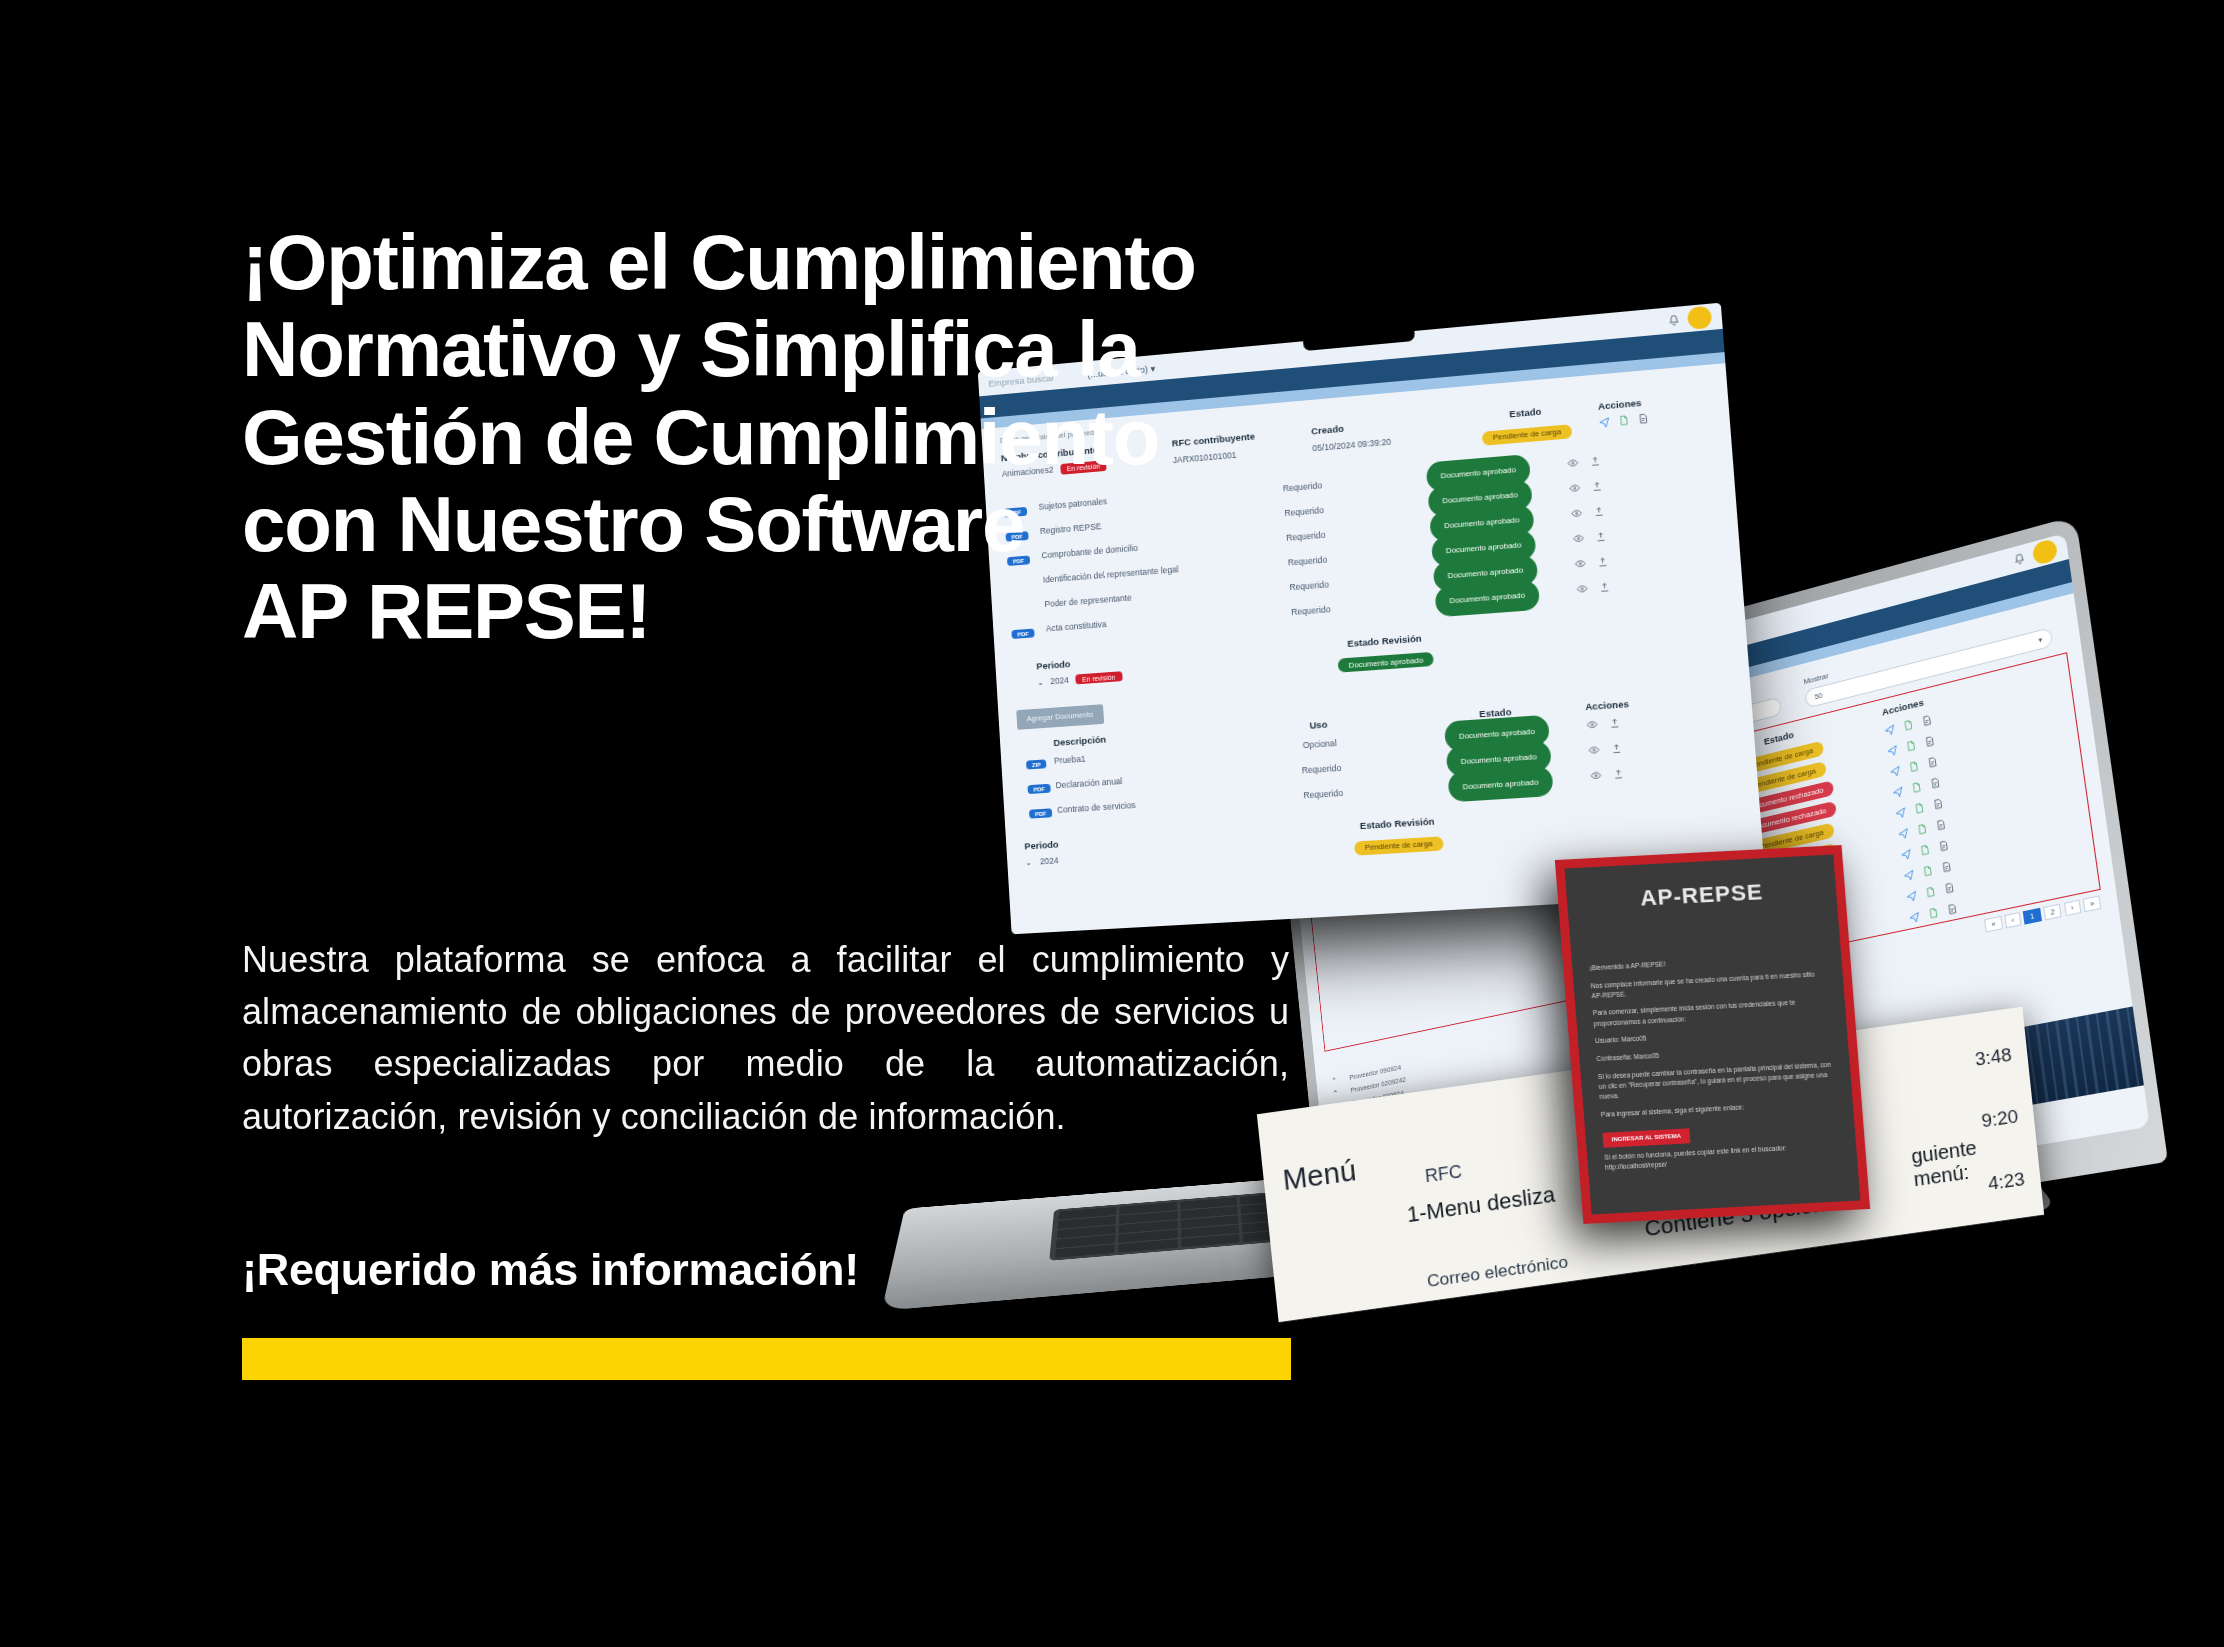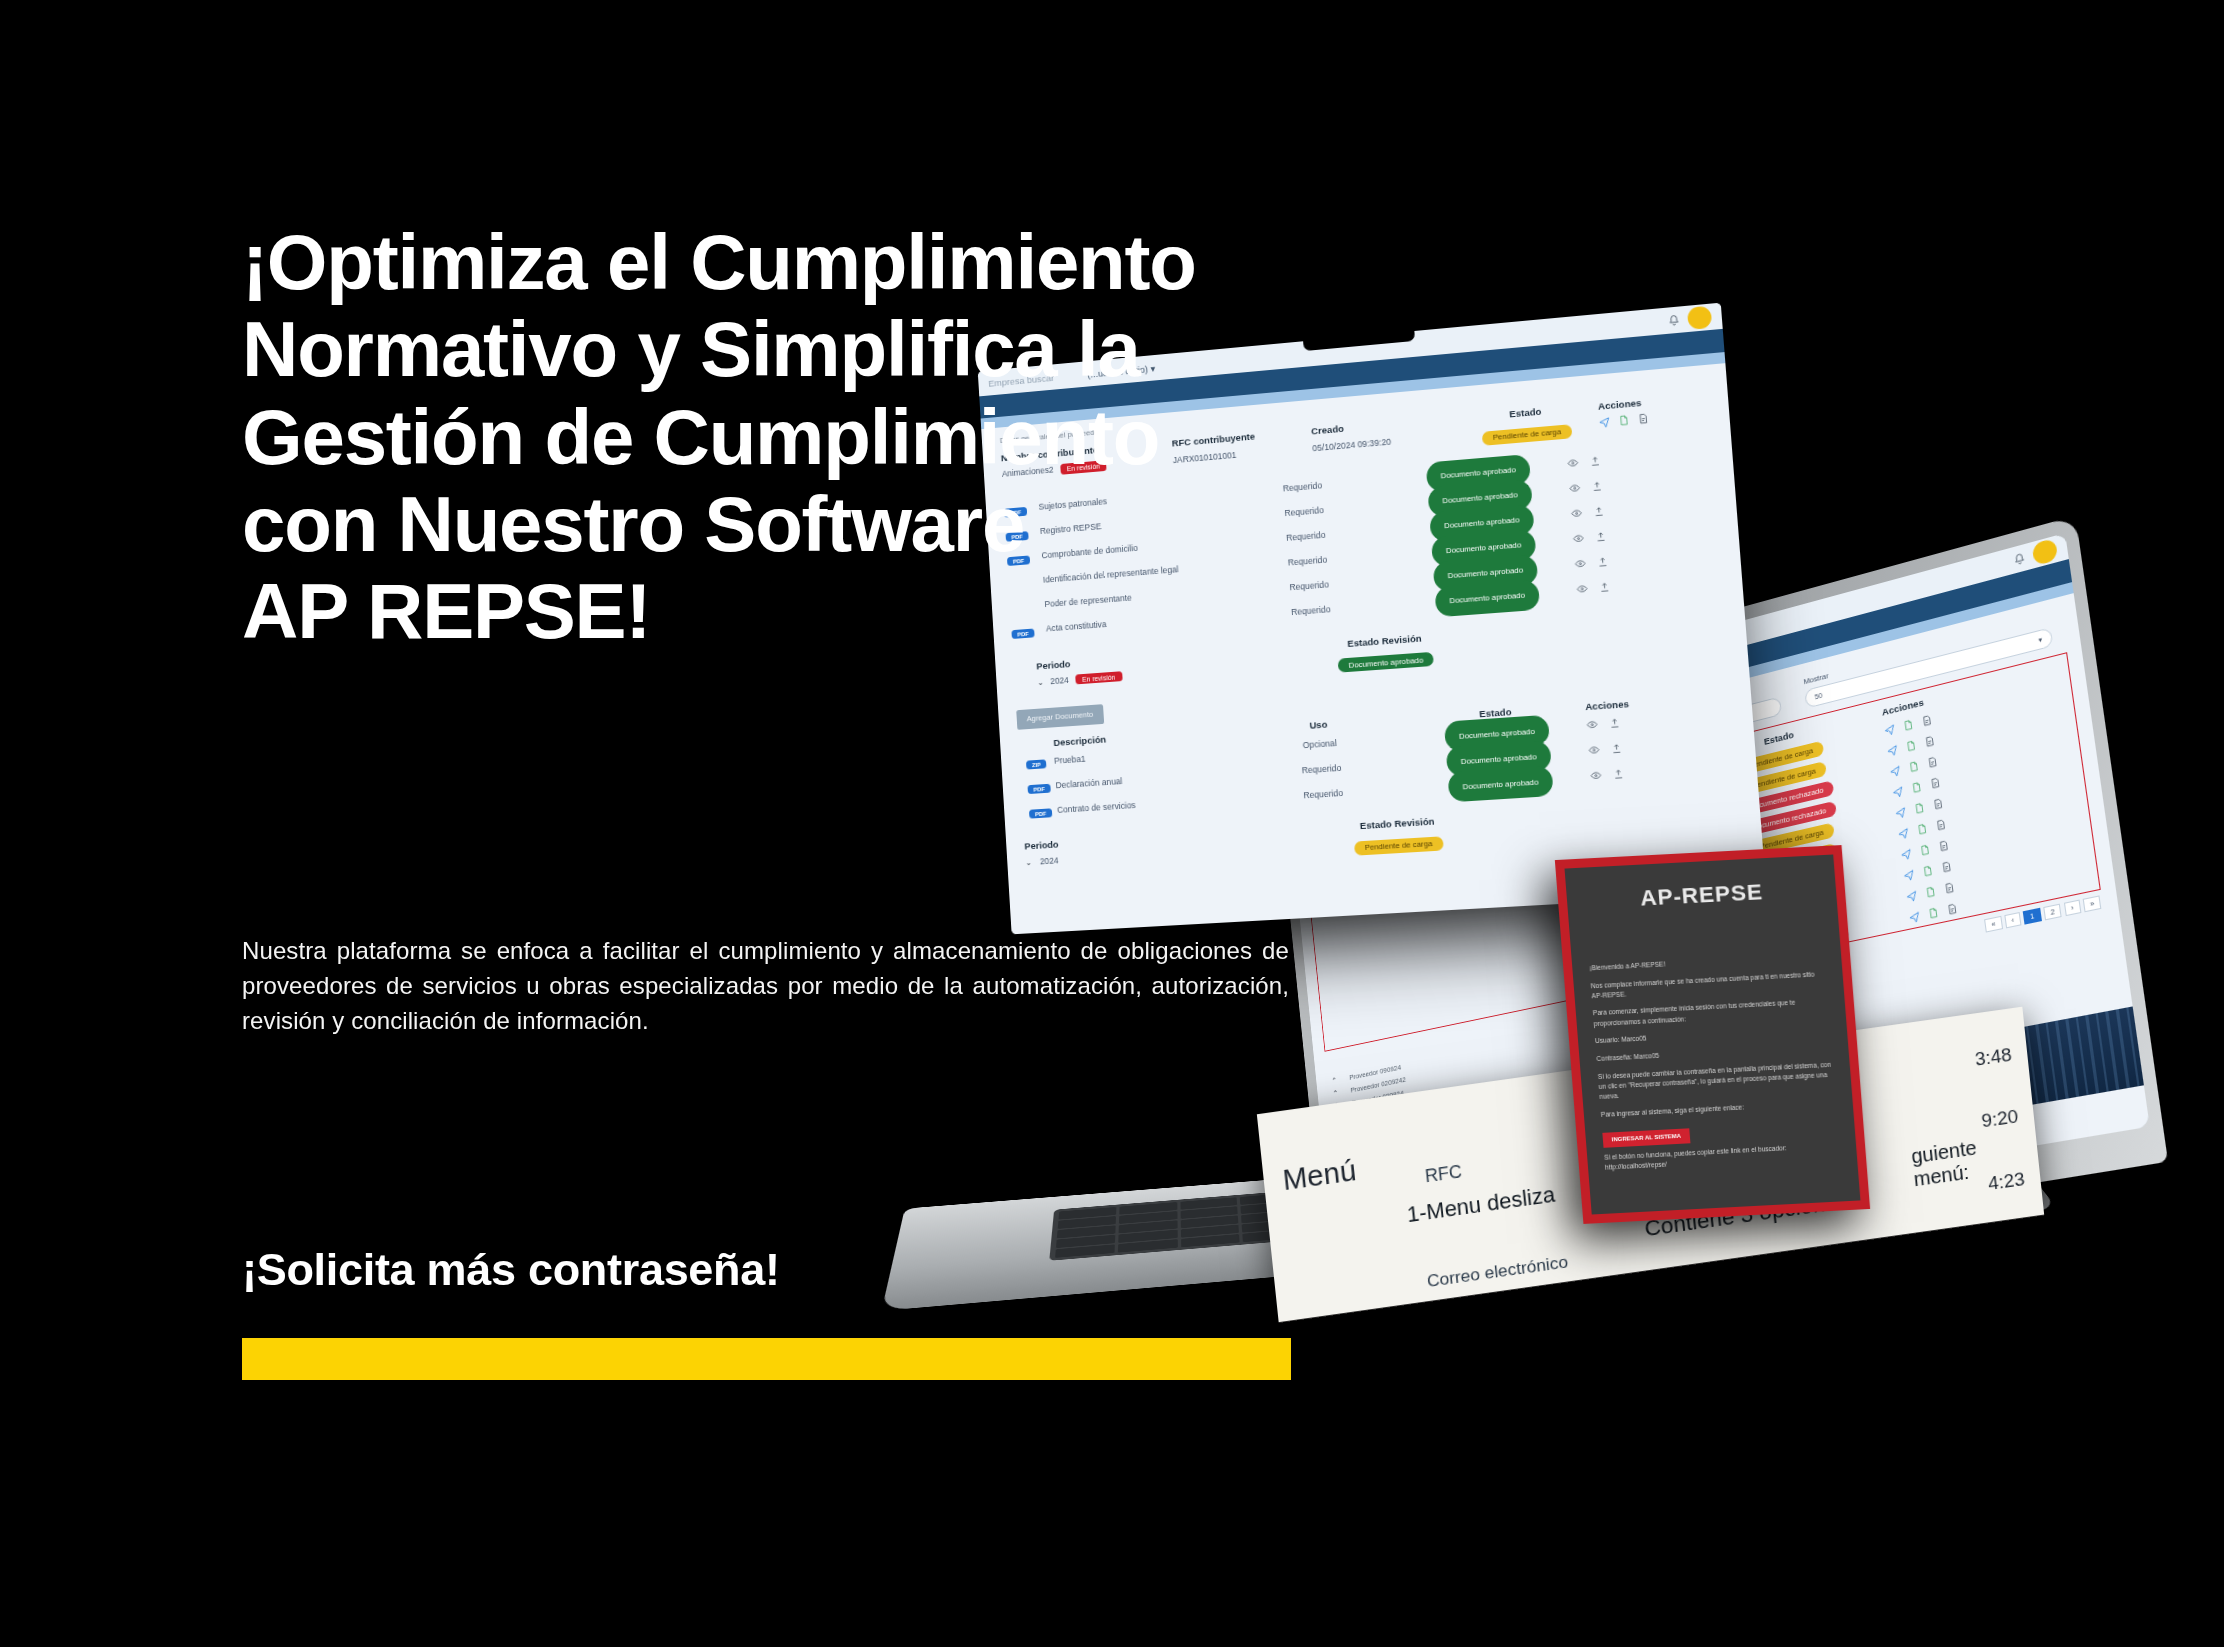--- a/index.html
+++ b/index.html
@@ -14,21 +14,21 @@
   
   .copy { position: absolute; left: 242px; top: 219px; width: 1069px; z-index: 40; }
 
   .headline {
     font-size: 78px; line-height: 1.12; font-weight: 700;
     letter-spacing: -1.2px; color: #ffffff; white-space: pre-line;
   }
 
   .body-copy {
     position: absolute; left: 242px; top: 934px; width: 1047px; z-index: 40;
-    font-size: 24px; line-height: 1.45; font-weight: 400;
+    font-size: 36px; line-height: 1.45; font-weight: 400;
     text-align: justify; color: #f4f4f4; letter-spacing: 0.1px;
   }
 
   .cta {
     position: absolute; left: 242px; top: 1244px; z-index: 40;
     font-size: 45px; font-weight: 700; letter-spacing: -0.3px; color: #fff;
   }
 
   .accent-bar {
     position: absolute; left: 242px; top: 1338px;
@@ -168,21 +168,21 @@
 <div class="copy">
   <h1 class="headline">¡Optimiza el Cumplimiento
 Normativo y Simplifica la
 Gestión de Cumplimiento
 con Nuestro Software
 AP REPSE!</h1>
 </div>
 
 <p class="body-copy">Nuestra plataforma se enfoca a facilitar el cumplimiento y almacenamiento de obligaciones de proveedores de servicios u obras especializadas por medio de la automatización, autorización, revisión y conciliación de información.</p>
 
-<div class="cta">¡Solicita más contraseña!</div>
+<div class="cta">¡Requerido más información!</div>
 
 <div class="accent-bar" id="accentBar" style="background: rgb(252, 211, 3);"></div>
 
 <div class="laptop">
 
   <div class="laptop-base">
     <div class="keyboard" id="kb">
         <div class="kb-row">
           <span class="key"></span>
           <span class="key"></span>

